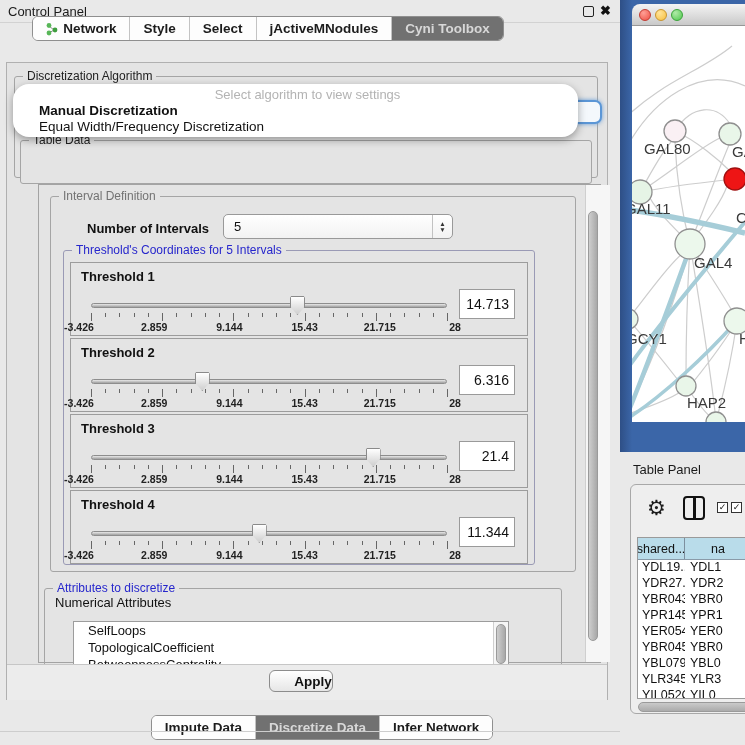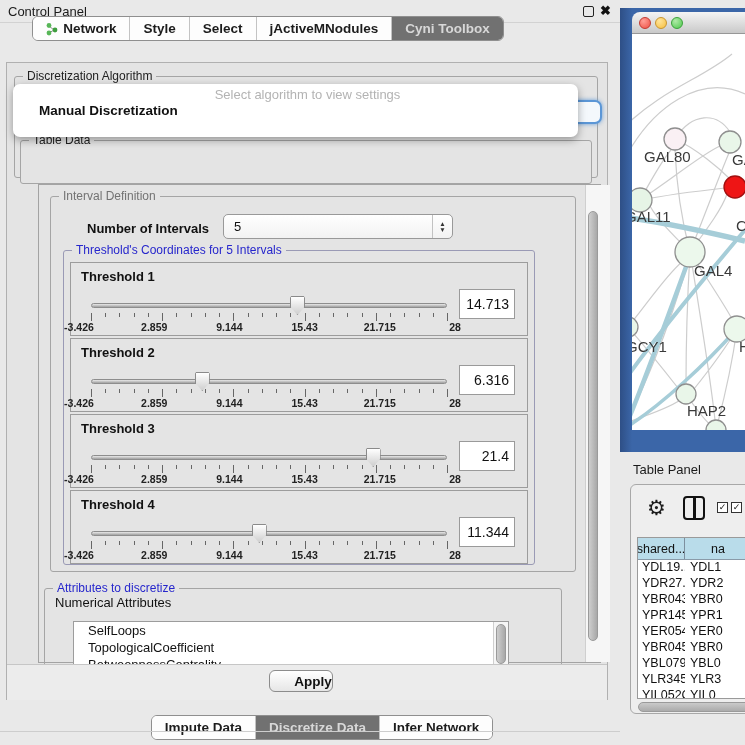--- a/index.html
+++ b/index.html
@@ -74,31 +74,31 @@
   #list-box .litem { font-size:13px; color:#111; padding:1px 0 1px 14px; }
 
   #apply-strip { left:7px; top:664px; width:600px; height:36px; background:#ececec;
     border-top:1px solid #c6c6c6; }
   .pushbtn { position:absolute; background:linear-gradient(#ffffff,#e6e6e6);
     border:1px solid #8c8c8c; border-radius:6px; font-size:13.5px; font-weight:bold;
     color:#111; display:flex; align-items:center; justify-content:center; }
 
   
   #algo-popup { left:13px; top:84px; width:565px; height:53px; background:#fff;
-    border-radius:7px; box-shadow:0 3px 8px rgba(0,0,0,.35); z-index:40; padding-top:3px; }
+    border-radius:16px; box-shadow:0 3px 8px rgba(0,0,0,.35); z-index:40; padding-top:3px; }
   #algo-popup .ph { text-align:center; font-size:13px; color:#b3b3b3; line-height:16px; }
   #algo-popup .item { font-size:13.5px; color:#111; padding-left:2px; line-height:16px; }
   #algo-popup .item.bold { font-weight:bold; }
 
   #combo-focus { left:574px; top:100px; width:21px; height:24px; z-index:30;
     border:2px solid #5b96d6; border-radius:0 7px 7px 0; background:#f4f8fc;
     box-shadow:0 0 4px rgba(90,150,214,.9); }
 
   
-  #blue-region { left:620px; top:8px; width:125px; height:476px;
+  #blue-region { left:620px; top:0; width:125px; height:476px;
     background:linear-gradient(90deg,#2e4f86 0,#3b66a8 12px,#3b66a8 100%); }
   #net-titlebar { position:absolute; left:12px; top:4px; width:113px; height:22px;
     background:linear-gradient(#f4f4f4,#c9c9c9); border-bottom:1px solid #979797;
     border-radius:8px 0 0 0; }
   .light { position:absolute; top:5px; width:12px; height:12px; border-radius:50%; }
   #net-canvas { position:absolute; left:12px; top:26px; width:113px; height:396px;
     background:#fff; overflow:hidden; }
 
   #table-region { left:620px; top:452px; width:125px; height:293px; background:#e9e9e9; }
   #table-region .ptitle { position:absolute; left:13px; top:10px; font-size:13px; color:#1a1a1a; }
@@ -395,20 +395,21 @@
         <div class="tab">
           <span>Infer Network</span>
         </div>
       </div>
   </div>
   <div class="abs" style="left:0;top:731px;width:620px;border-top:1px solid #cdcdcd;height:1px;"></div>
 
   <div id="algo-popup" class="abs">
     <div class="ph">Select algorithm to view settings</div>
     <div class="item bold">Manual Discretization</div>
+    <div class="item">Equal Width/Frequency Discretization</div>
   </div>
 
   <div id="blue-region" class="abs">
     <div id="net-titlebar">
       <span class="light" style="left:7px;background:radial-gradient(circle at 35% 30%,#ff9f96,#ee4f43);border:1px solid #c23a31;"></span>
       <span class="light" style="left:23px;background:radial-gradient(circle at 35% 30%,#ffe49a,#f7bf3f);border:1px solid #c9952e;"></span>
       <span class="light" style="left:39px;background:radial-gradient(circle at 35% 30%,#b0eaa8,#4fc84d);border:1px solid #3aa33a;"></span>
     </div>
     <div id="net-canvas">
       <svg width="113" height="396" viewBox="0 0 113 396">

